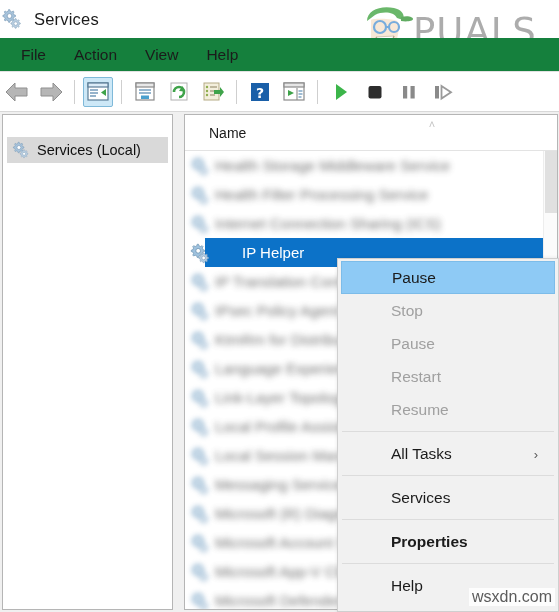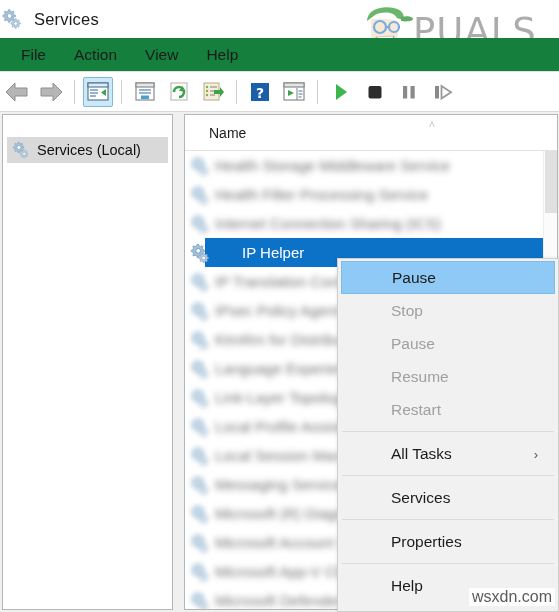--- a/index.html
+++ b/index.html
@@ -181,21 +181,21 @@
     position: relative;
   }
   .ctx-item.disabled { color: #a0a0a0; }
   .ctx-item.highlight {
     background: #8ecaf5;
     margin: 0 3px;
     border: 1px solid #7cbce9;
     height: 33px;
     padding-left: 50px;
   }
-  .ctx-item.bold { font-weight: normal; }
+  .ctx-item.bold { font-weight: bold; }
   .ctx-sep {
     height: 1px; background: #dcdcdc; margin: 5px 4px 5px 4px;
   }
   .ctx-arrow {
     position: absolute; right: 20px; top: 50%; transform: translateY(-50%);
     font-size: 13px; color: #5a5a5a;
   }
 
   .watermark {
     position: absolute; right: 4px; bottom: 6px;
@@ -614,24 +614,24 @@
       <div class="ctx-item highlight">
         <span>Pause</span>
       </div>
       <div class="ctx-item disabled">
         <span>Stop</span>
       </div>
       <div class="ctx-item disabled">
         <span>Pause</span>
       </div>
       <div class="ctx-item disabled">
+        <span>Restart</span>
+      </div>
+      <div class="ctx-item disabled">
         <span>Resume</span>
-      </div>
-      <div class="ctx-item disabled">
-        <span>Restart</span>
       </div>
       <div class="ctx-sep"></div>
       <div class="ctx-item">
         <span>All Tasks</span>
         <span class="ctx-arrow">›</span>
       </div>
       <div class="ctx-sep"></div>
       <div class="ctx-item">
         <span>Services</span>
       </div>

